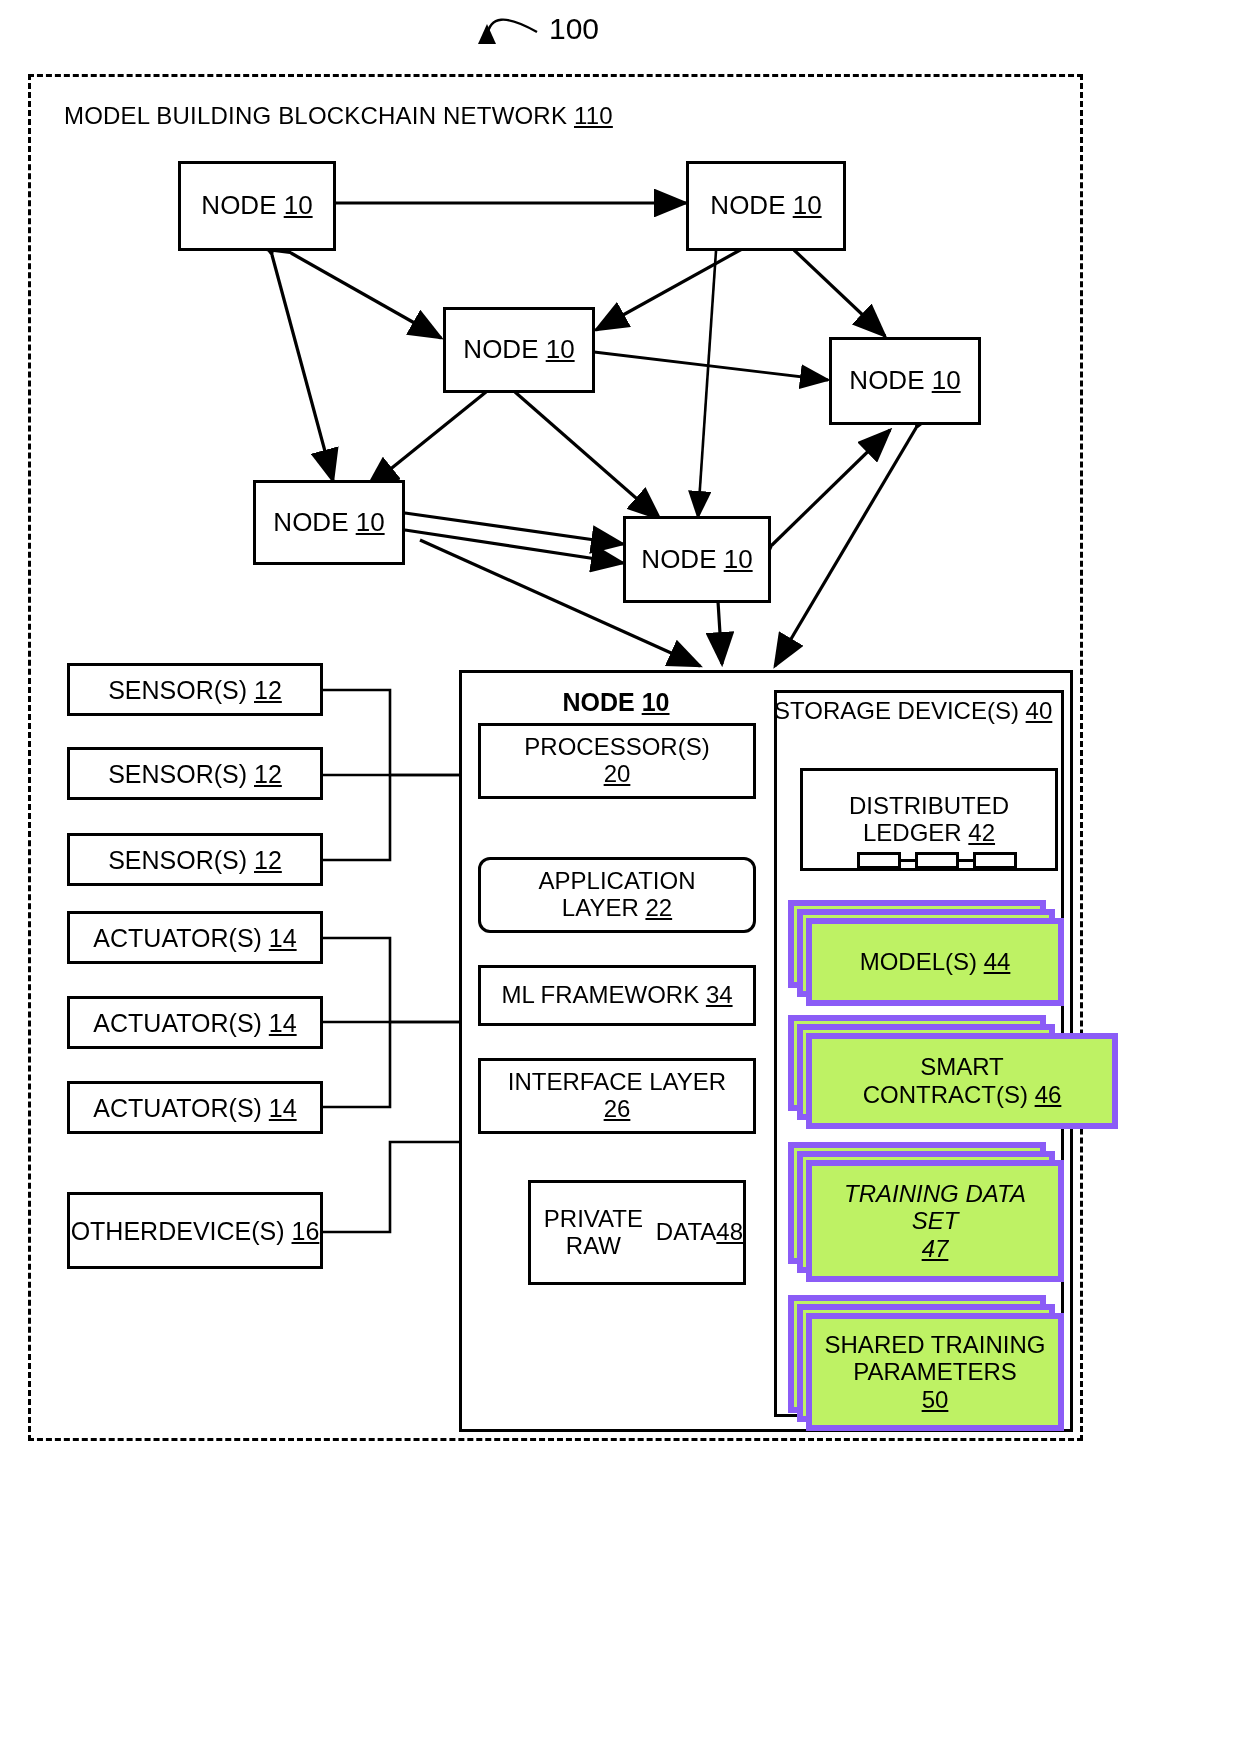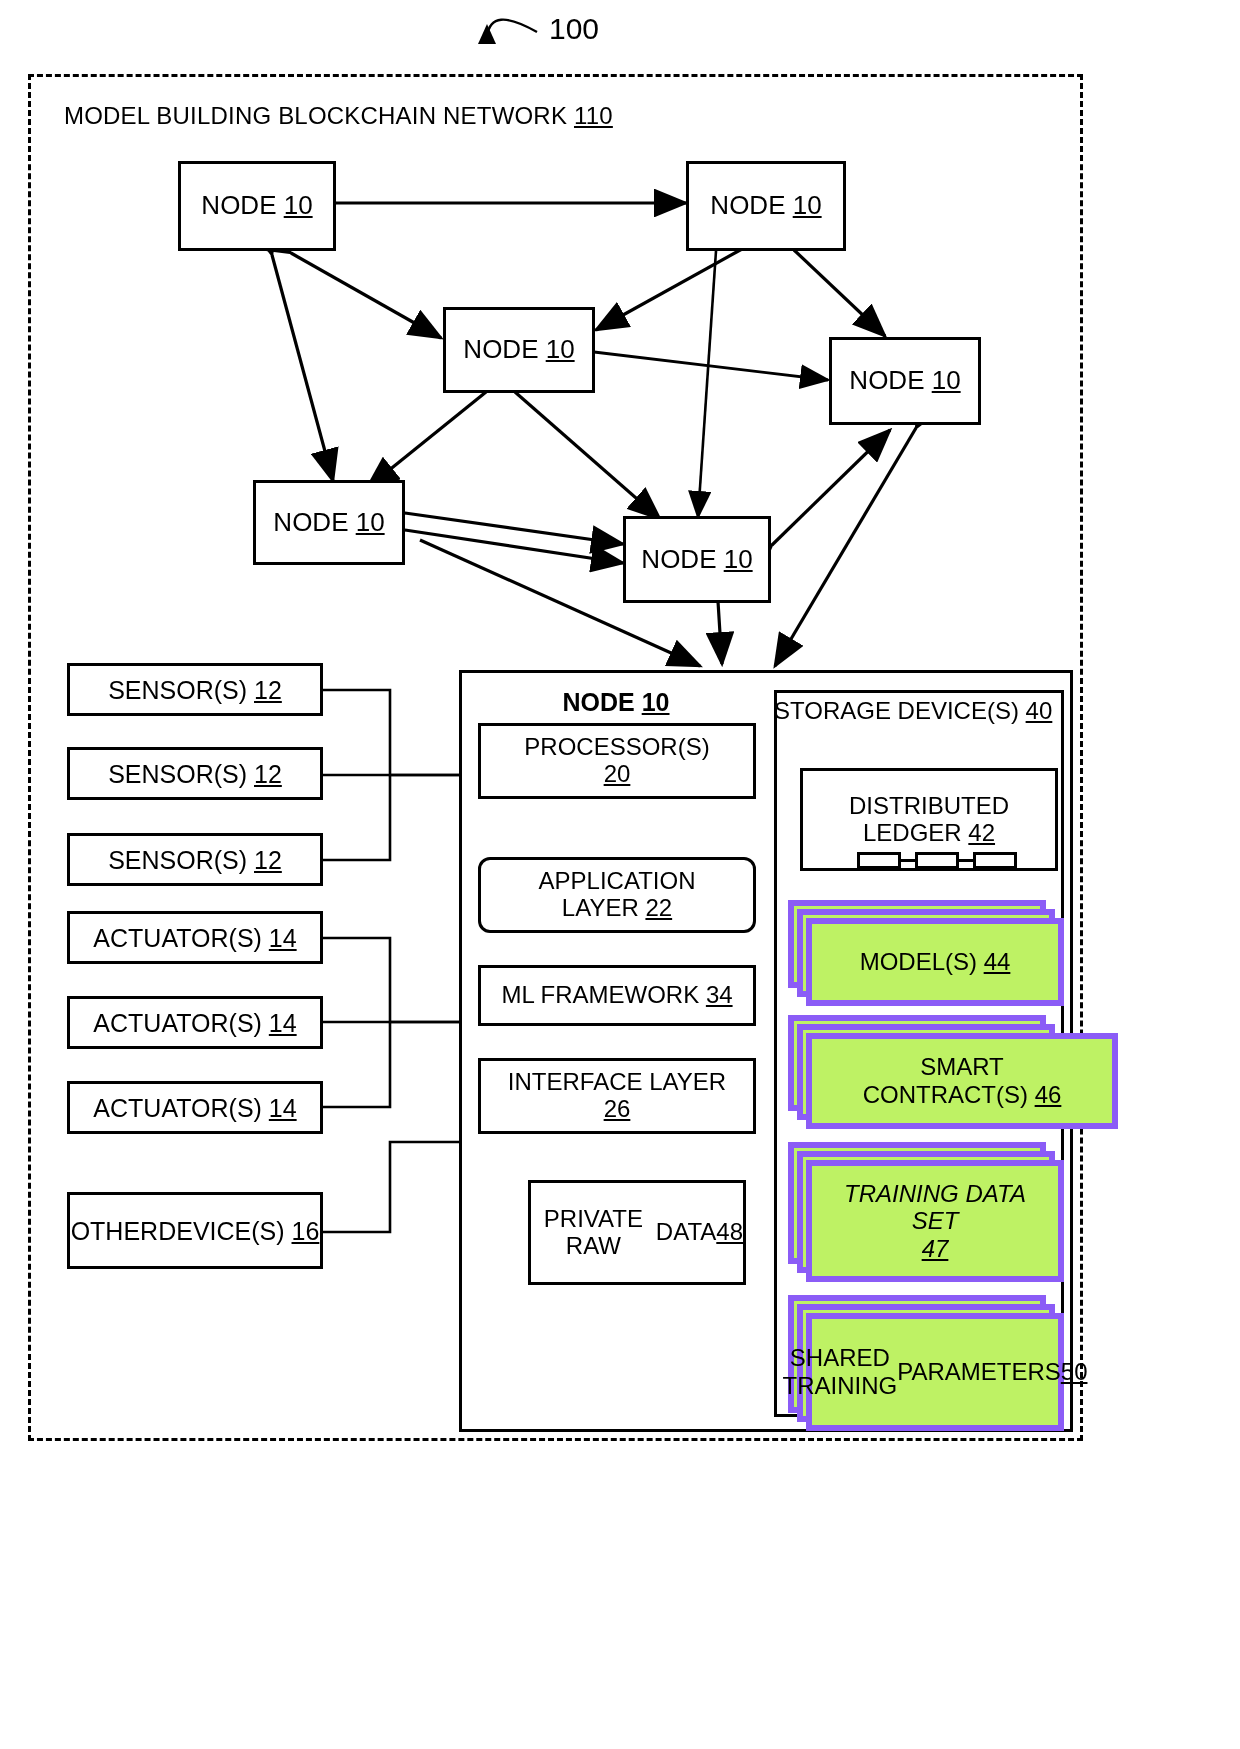--- a/index.html
+++ b/index.html
@@ -373,21 +373,21 @@
     <div class="sheet s3" style="width:258px; height:122px; flex-direction:column;">
       <span class="txt">TRAINING DATA</span>
       <span class="txt">SET</span>
       <span class="txt ul">47</span>
     </div>
   </div>
 
   <div class="stack" style="left:788px; top:1295px; width:276px; height:144px;">
     <div class="sheet s1" style="width:258px; height:118px;"></div>
     <div class="sheet s2" style="width:258px; height:118px;"></div>
-    <div class="sheet s3" style="width:258px; height:118px; flex-direction:row;">
+    <div class="sheet s3" style="width:258px; height:118px; flex-direction:column;">
       <span class="txt">SHARED TRAINING</span>
       <span class="txt">PARAMETERS</span>
       <span class="txt ul">50</span>
     </div>
   </div>
 
 
 </div>
 
 </body></html>

